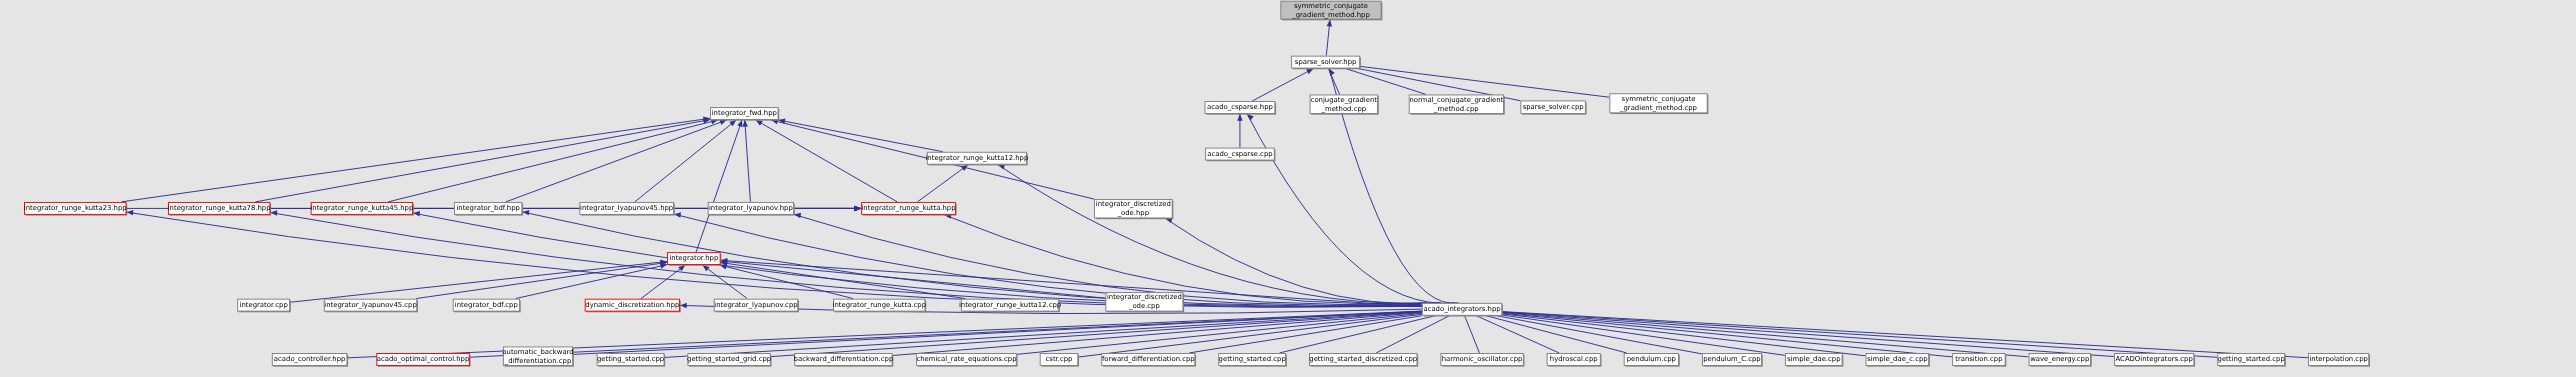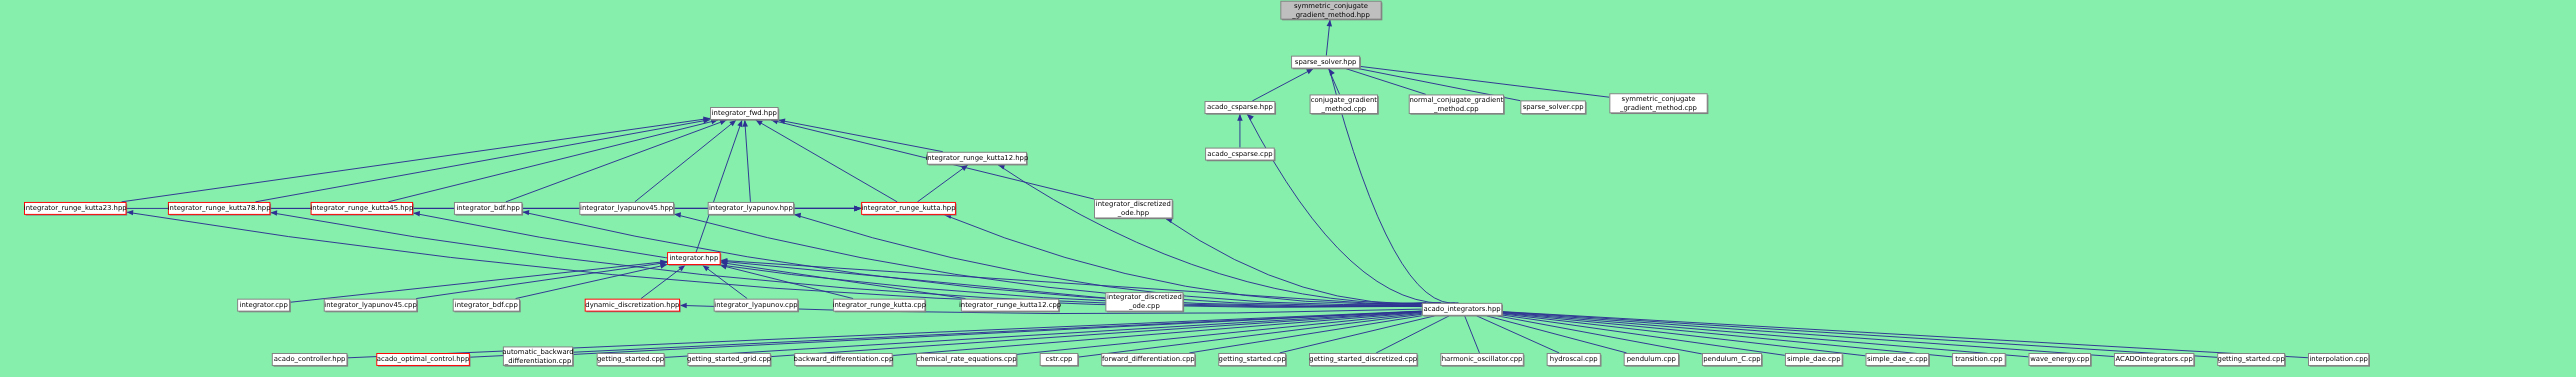--- a/index.html
+++ b/index.html
@@ -1,17 +1,17 @@
 <!DOCTYPE html>
 <html style="font-size:9.6px"><head>
 <meta charset="utf-8">
 <style>
   html,body{margin:0;padding:0;background:#ffffff;}
   body{font-family:"DejaVu Sans","Liberation Sans",sans-serif;}
-  #graph-wrap{position:relative;width:2576px;height:378px;background:#86efac;overflow:hidden;}
+  #graph-wrap{position:relative;width:2576px;height:378px;background:#e5e5e5;overflow:hidden;}
   svg#graph{position:absolute;left:0;top:0;width:2576px;height:378px;display:block;}
   .edge{fill:none;stroke:#2e3192;stroke-width:1.6px;}
   .arrowhead{fill:#2e3192;stroke:none;}
   .node-box{stroke-width:1.6px;}
   .node-gray{fill:#bfbfbf;stroke:#808080;}
   .node-white{fill:#ffffff;stroke:#808080;}
   .node-red{fill:#ffffff;stroke:#ff0000;}
   .node-label{font-family:"DejaVu Sans","Liberation Sans",sans-serif;fill:#000000;text-anchor:middle;dominant-baseline:middle;}
   .node-g{cursor:pointer;}
 </style>

